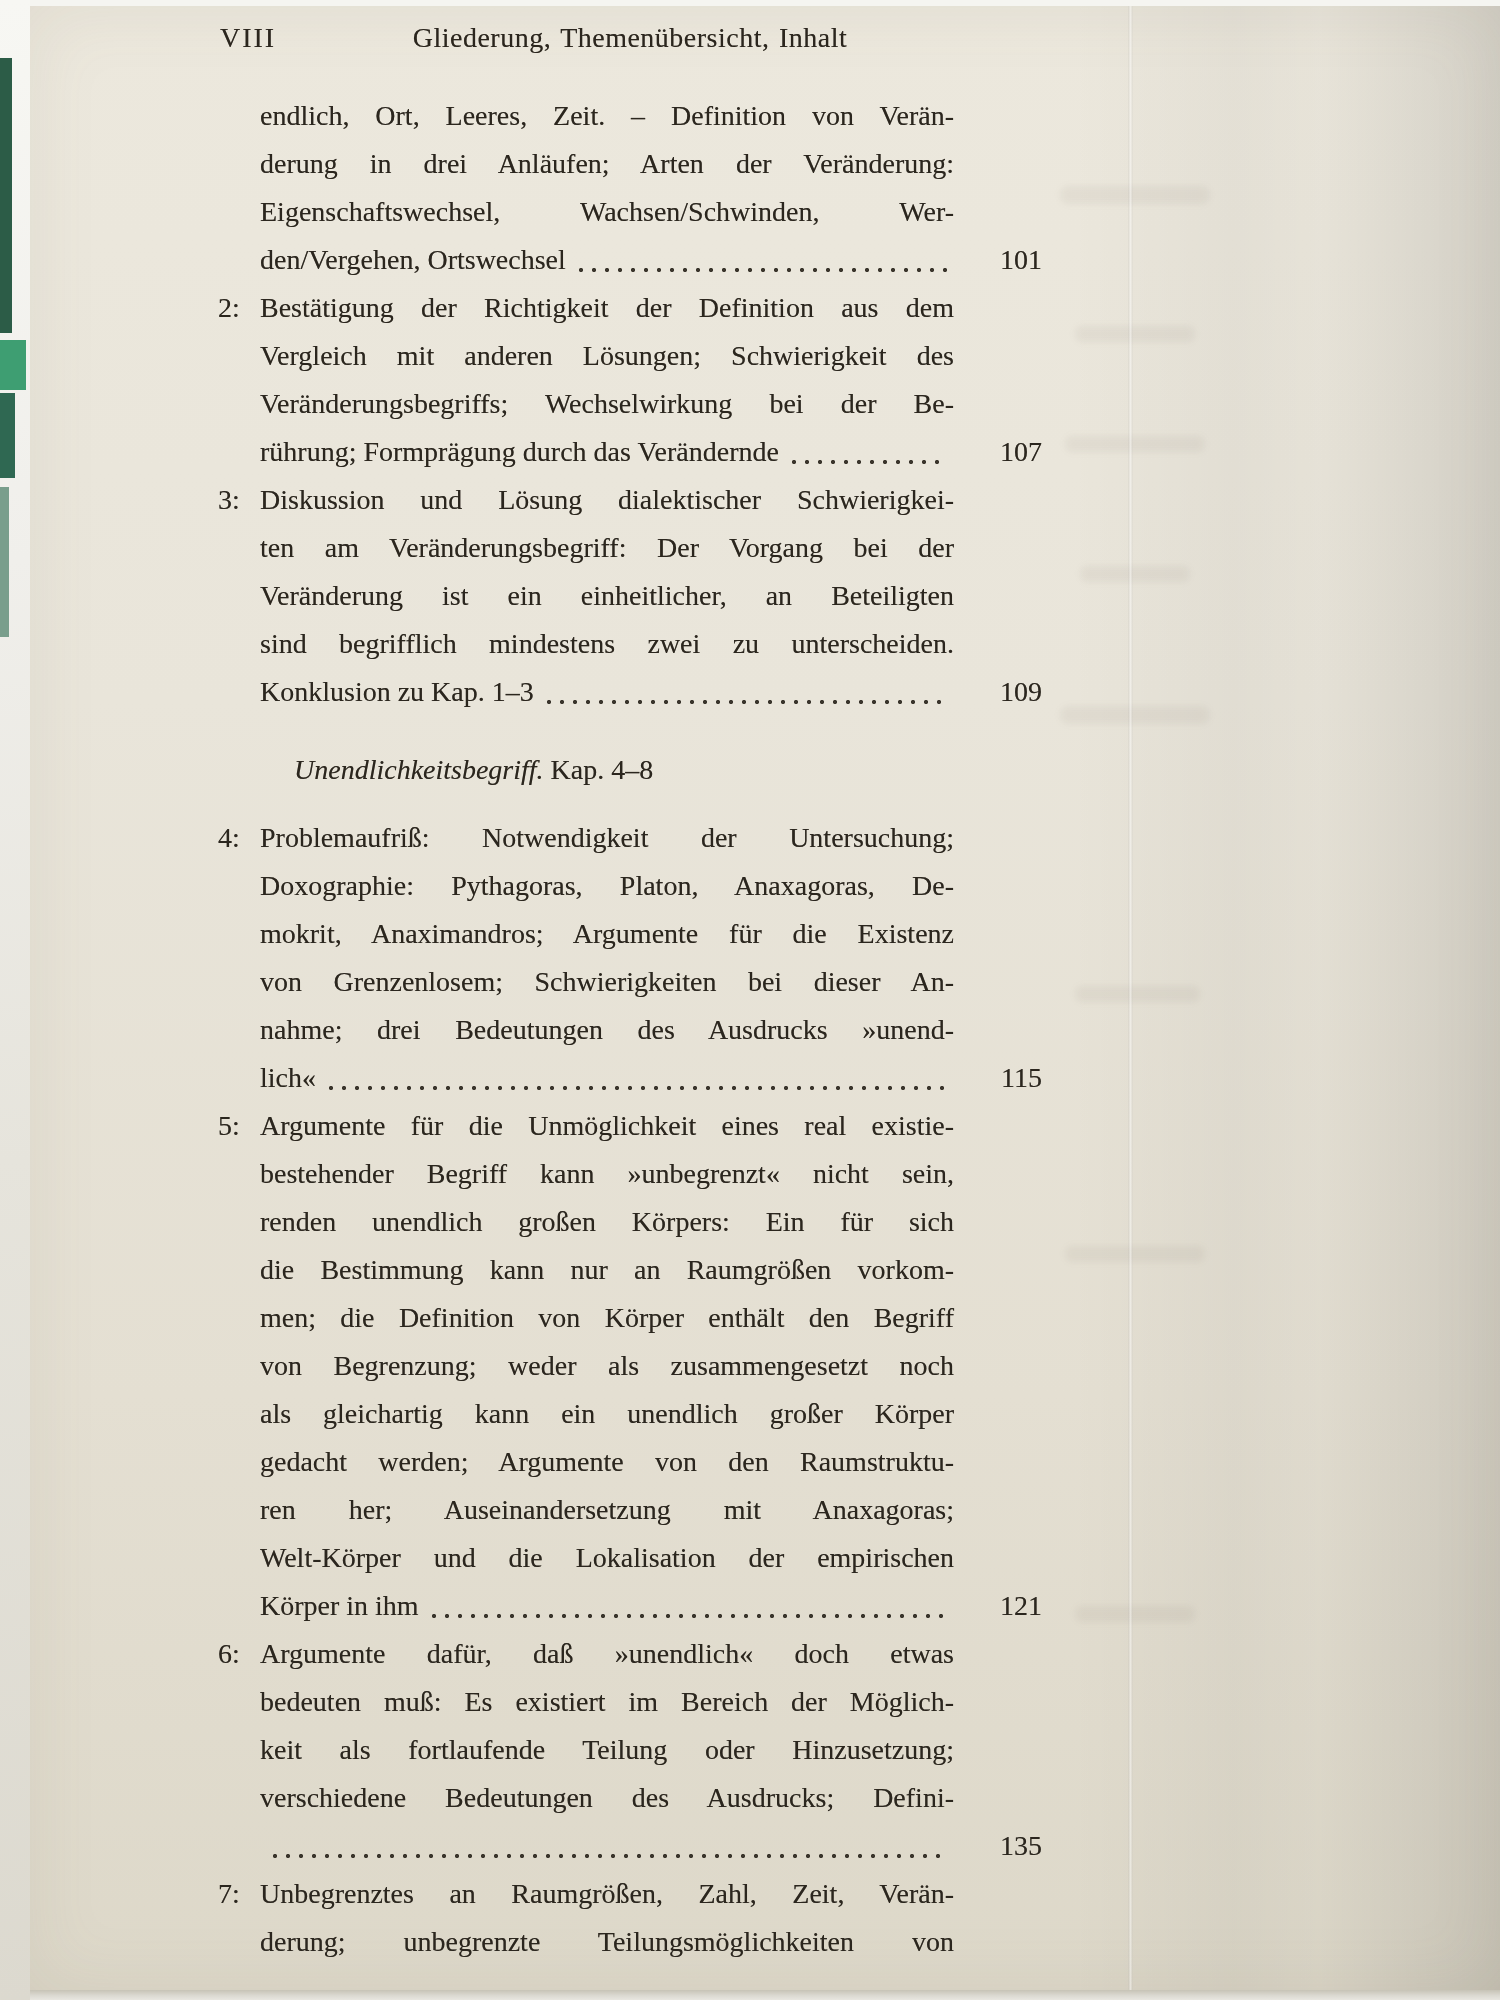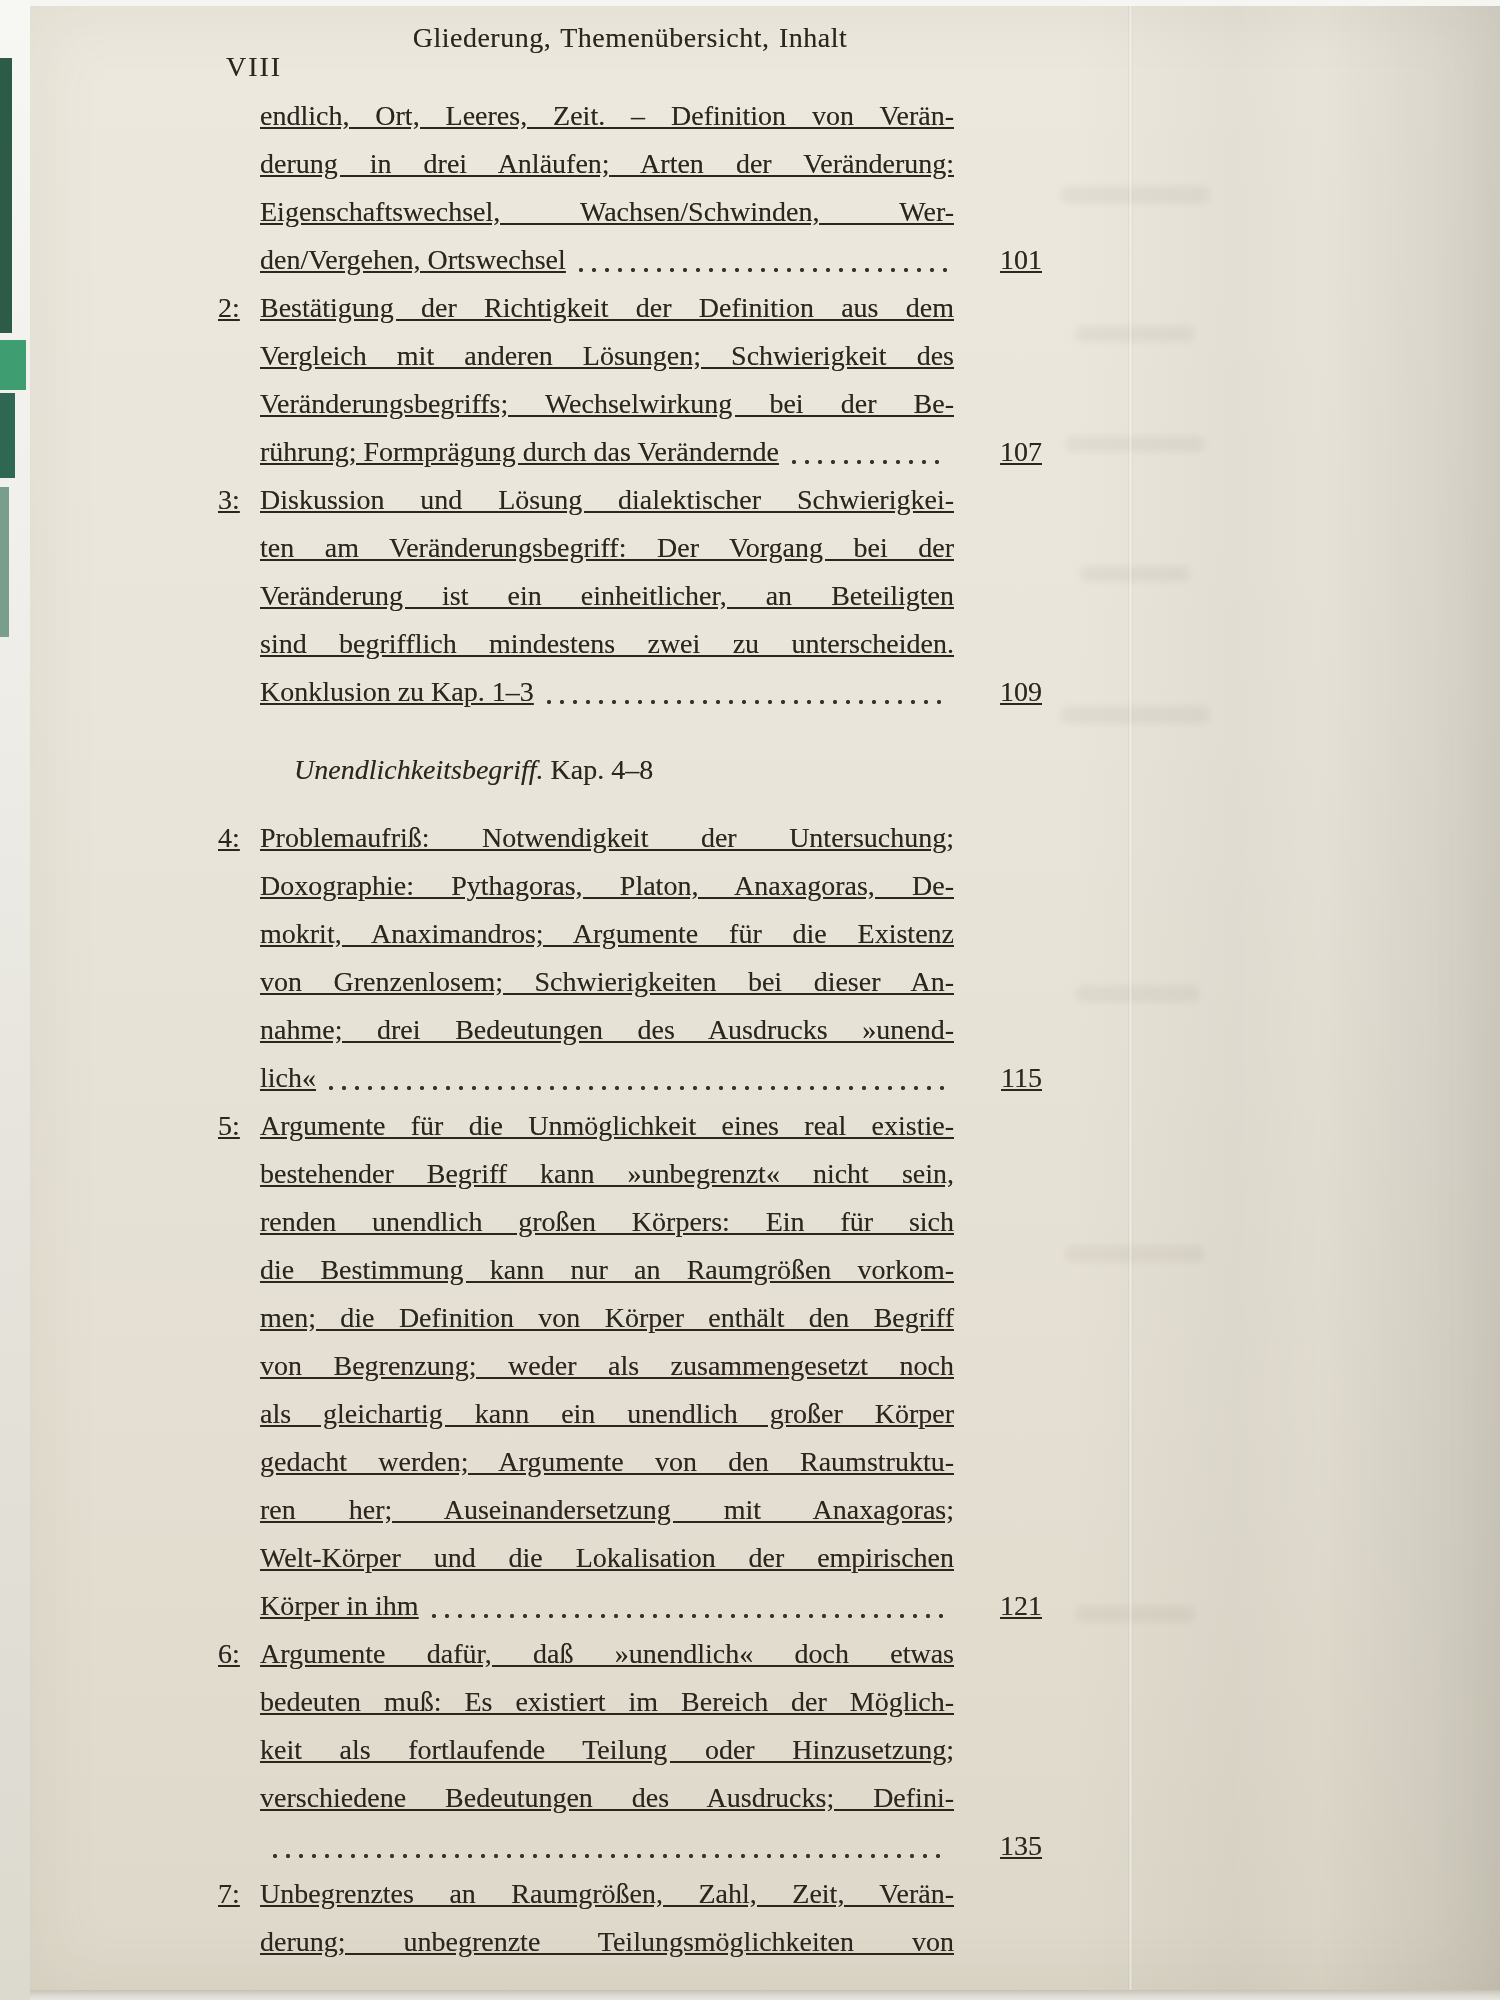--- a/index.html
+++ b/index.html
@@ -52,27 +52,27 @@
   }
   
   .page-content {
     position: absolute; left: 188px; top: 8px; width: 824px;
     color: #2b261e;
     font-size: 28px; line-height: 48px;
     text-shadow: 0 0 0.5px rgba(43,38,30,0.45);
     z-index: 2;
   }
   .header-row { position: relative; height: 48px; }
-  .folio { position: absolute; left: 8px; top: 0; letter-spacing: 2px; margin-top: 29px; }
+  .folio { position: absolute; left: 2px; top: 0; letter-spacing: 2px; }
   .running-header {
     display: block; width: 100%; text-align: center;
     letter-spacing: 0.5px; word-spacing: 2px;
   }
   .toc { margin-top: 30px; }
-  .entry { display: flex; text-decoration: underline; }
+  .entry { display: flex; }
   .num { flex: none; width: 42px; }
   .entry-body { flex: none; width: 782px; }
   .jline {
     text-align: justify;
     -moz-text-align-last: justify;
     text-align-last: justify;
     padding-right: 88px;
   }
   .leaderline { display: flex; align-items: baseline; }
   .tail { white-space: nowrap; flex: none; }

